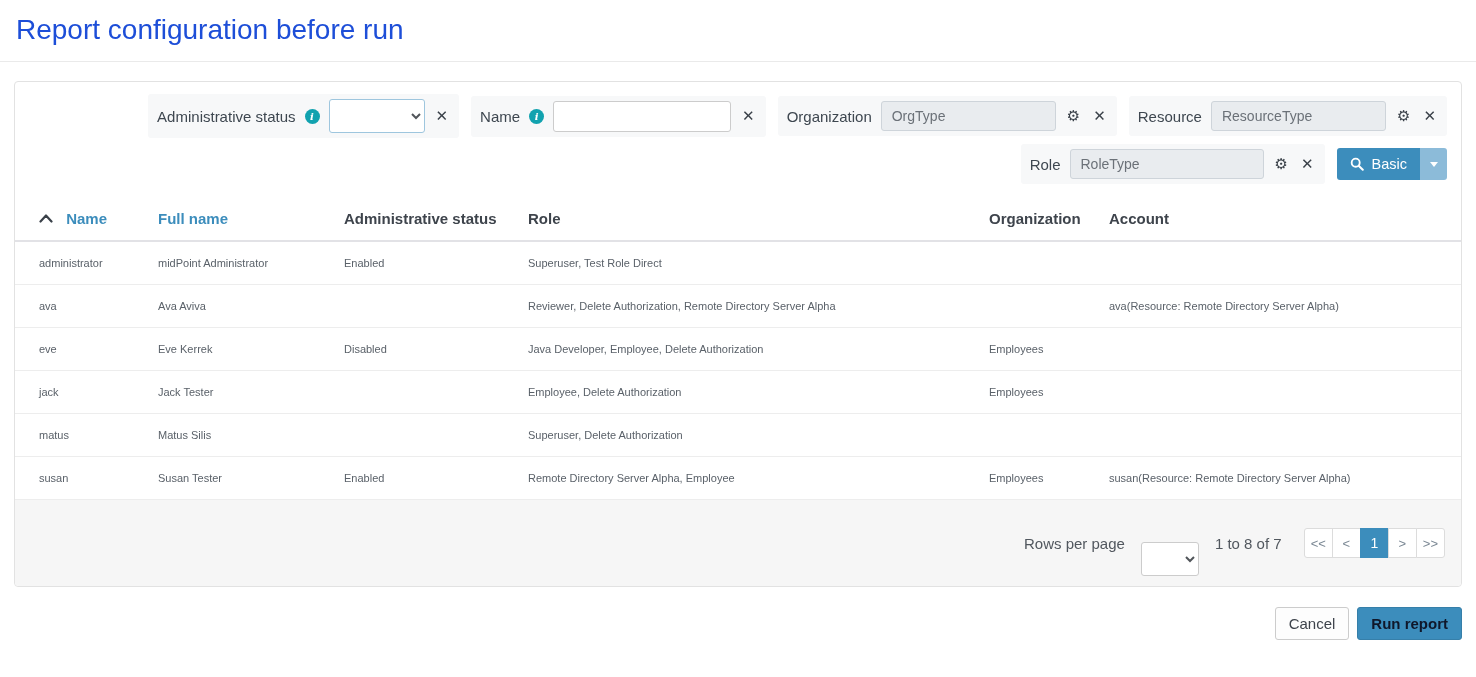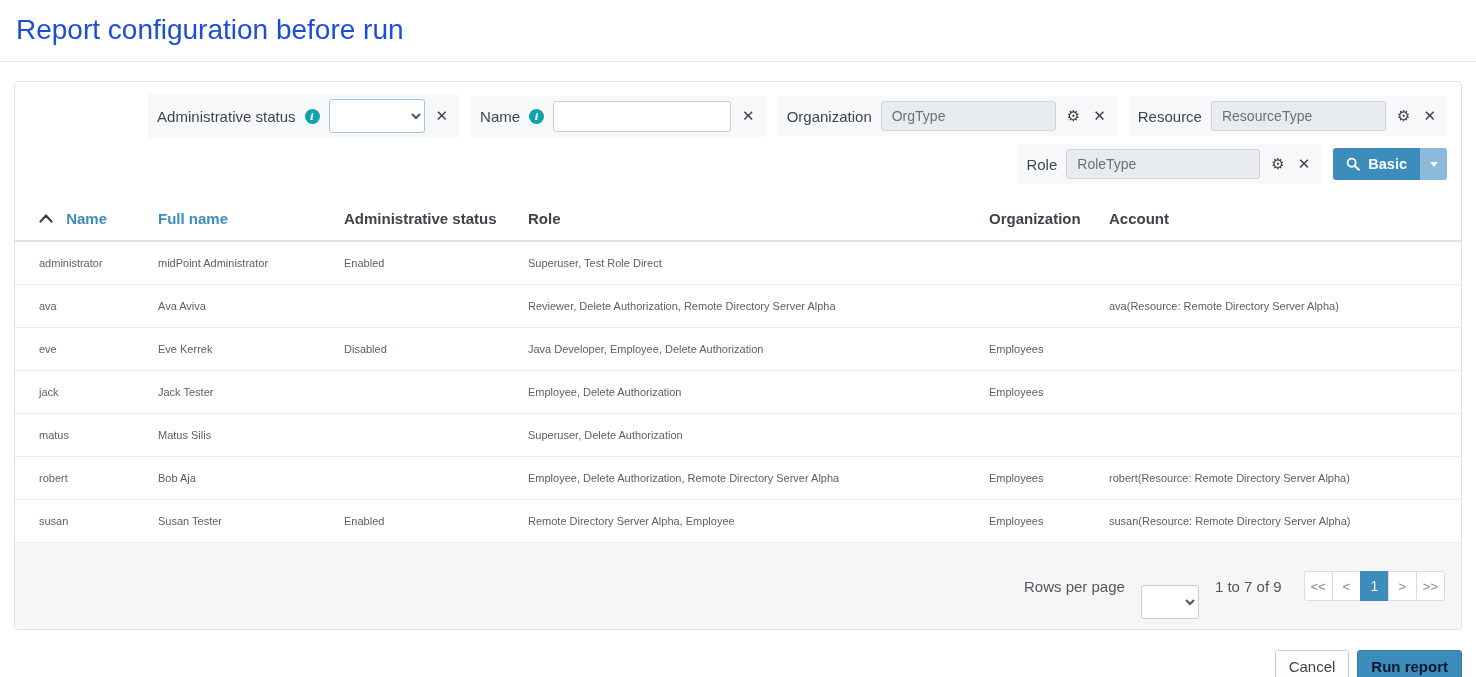--- a/index.html
+++ b/index.html
@@ -114,21 +114,21 @@
     align-items: center;
     gap: 8px;
     background: #3c8dbc;
     color: #fff;
     border: none;
     border-radius: 3px 0 0 3px;
     padding: 0 13px;
     height: 32px;
     font-family: inherit;
     font-size: 14.5px;
-    font-weight: 700;
+    font-weight: 400;
     cursor: pointer;
   }
   .basic-caret {
     width: 27px;
     height: 32px;
     background: #8cbbd9;
     border: none;
     border-radius: 0 3px 3px 0;
     display: inline-flex;
     align-items: center;
@@ -365,44 +365,36 @@
         </tr>
         <tr>
           <td>matus</td>
           <td>Matus Silis</td>
           <td></td>
           <td>Superuser, Delete Authorization</td>
           <td></td>
           <td></td>
         </tr>
         <tr>
-          <td>robert</td>
-          <td>Bob Aja</td>
-          <td></td>
-          <td>Employee, Delete Authorization, Remote Directory Server Alpha</td>
-          <td>Employees</td>
-          <td>robert(Resource: Remote Directory Server Alpha)</td>
-        </tr>
-        <tr>
           <td>susan</td>
           <td>Susan Tester</td>
           <td>Enabled</td>
           <td>Remote Directory Server Alpha, Employee</td>
           <td>Employees</td>
           <td>susan(Resource: Remote Directory Server Alpha)</td>
         </tr>
       </tbody>
   </table>
 
   <div class="table-footer">
     <span>Rows per page</span>
     <select class="sel rpp-sel">
       <option>20</option>
     </select>
-    <span class="count">1 to 7 of 9</span>
+    <span class="count">1 to 8 of 7</span>
     <div class="pager">
       <button class="pg-btn">&lt;&lt;</button>
       <button class="pg-btn">&lt;</button>
       <button class="pg-btn active">1</button>
       <button class="pg-btn">&gt;</button>
       <button class="pg-btn">&gt;&gt;</button>
     </div>
   </div>
 
 </div>

